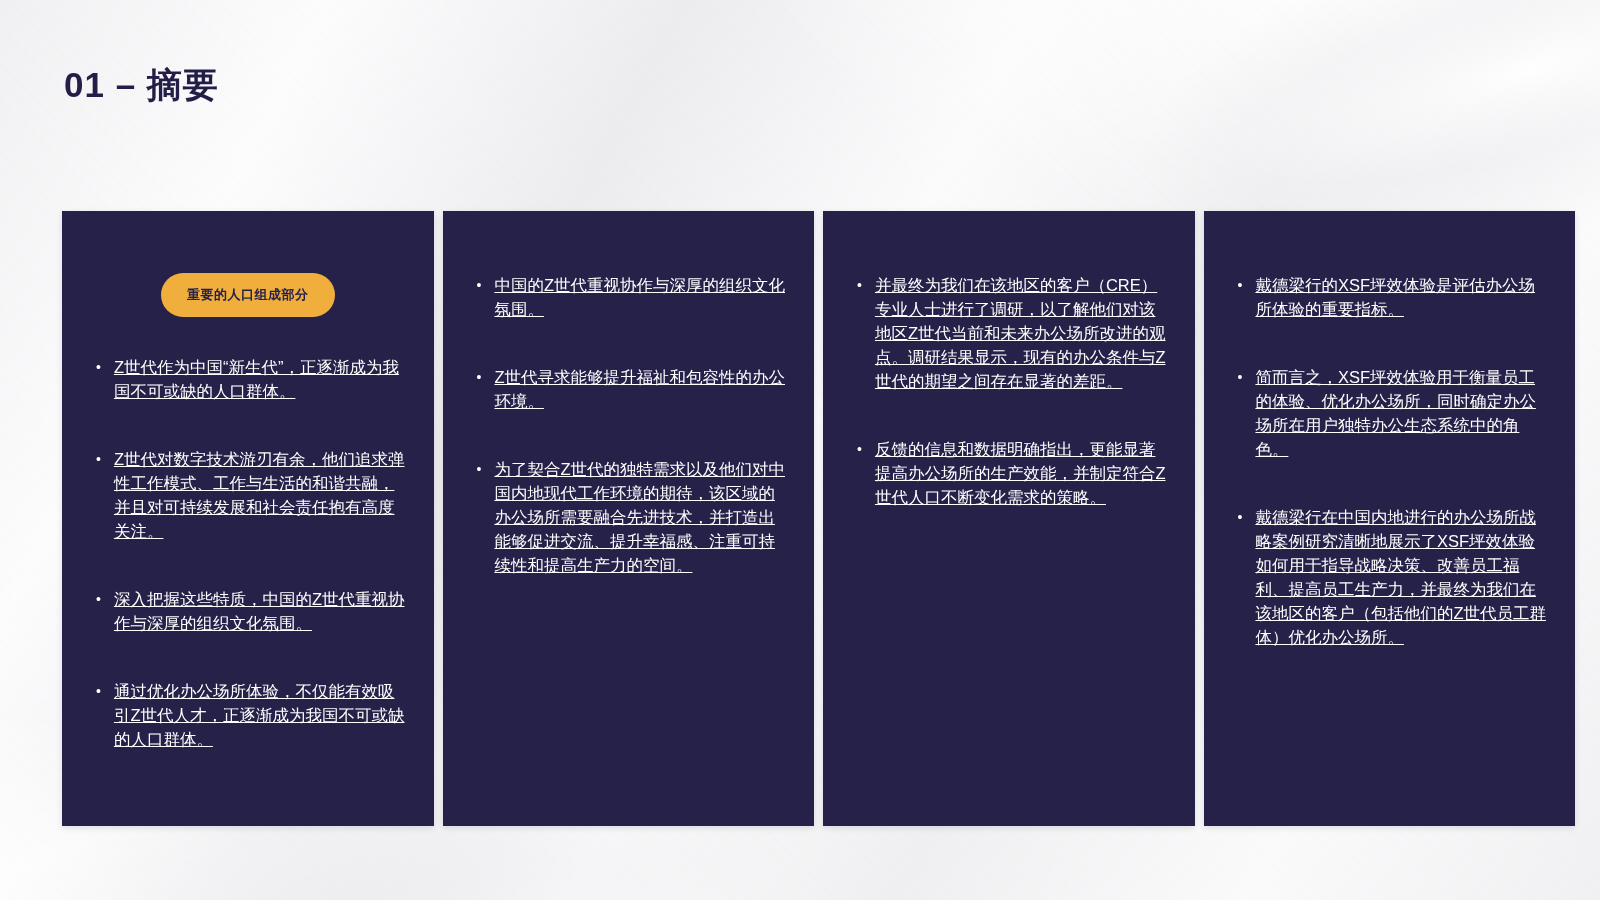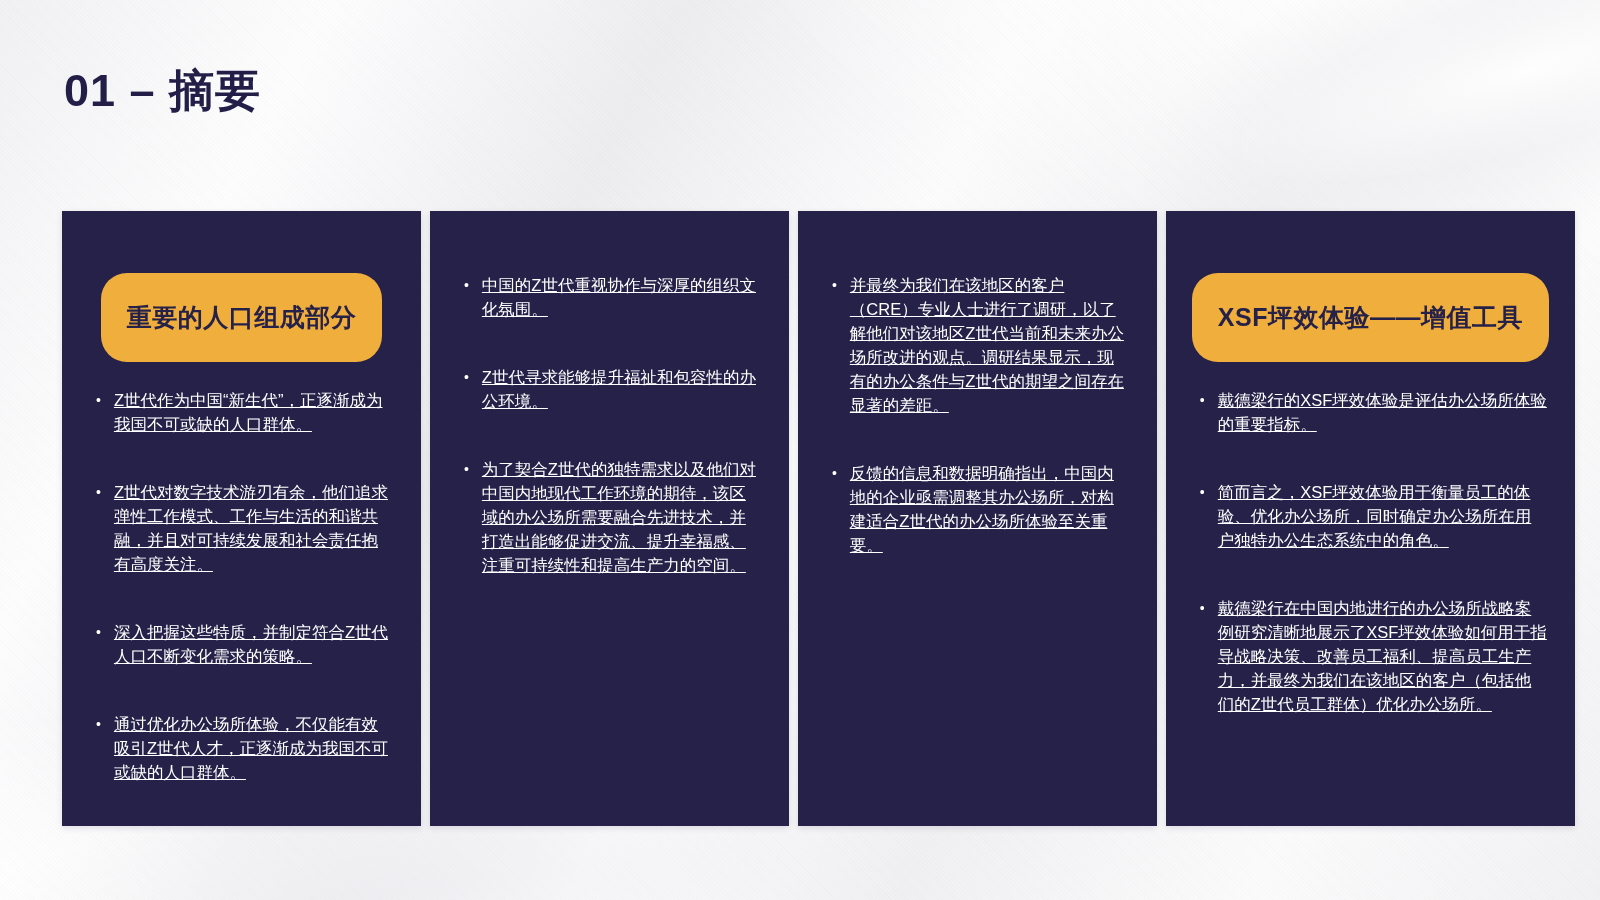--- a/index.html
+++ b/index.html
@@ -41,21 +41,21 @@
   .silk-fold.f3 {
     left: -260px; top: 700px; width: 1200px; height: 420px;
     background: radial-gradient(55% 42% at 50% 50%, rgba(226,226,231,0.5), rgba(226,226,231,0) 72%);
     transform: rotate(-10deg);
   }
   .page-title {
     position: absolute;
     left: 64px;
     top: 66px;
     margin: 0;
-    font-size: 45px;
+    font-size: 35px;
     line-height: 1.1;
     font-weight: 800;
     letter-spacing: 1px;
     color: var(--title-color, #221e47);
     text-align: right;
   }
   .cards {
     position: absolute;
     left: 62px;
     top: 211px;
@@ -71,26 +71,26 @@
     padding: 62px 26px 28px 26px;
     display: flex;
     flex-direction: column;
     box-shadow: 0 2px 6px rgba(30,27,70,0.12);
   }
   .pill {
     align-self: center;
     background: var(--pill-bg, #f0ae3c);
     color: var(--pill-text, #262149);
     border-radius: 26px;
-    padding: 28px 26px;
-    font-size: 25px;
+    padding: 13px 26px;
+    font-size: 13px;
     font-weight: 700;
     letter-spacing: 0.5px;
     white-space: nowrap;
-    margin-bottom: 26px;
+    margin-bottom: 38px;
   }
   .bullets {
     list-style: none;
     margin: 0;
     padding: 0 2px;
     color: var(--card-text, #ffffff);
   }
   .bullets li {
     display: flex;
     gap: 13px;
@@ -126,21 +126,21 @@
           <li>
             <span class="dot">•</span>
             <span class="bullet-text">Z世代作为中国“新生代”，正逐渐成为我国不可或缺的人口群体。</span>
           </li>
           <li>
             <span class="dot">•</span>
             <span class="bullet-text">Z世代对数字技术游刃有余，他们追求弹性工作模式、工作与生活的和谐共融，并且对可持续发展和社会责任抱有高度关注。</span>
           </li>
           <li>
             <span class="dot">•</span>
-            <span class="bullet-text">深入把握这些特质，并制定符合Z世代人口不断变化需求的策略。</span>
+            <span class="bullet-text">深入把握这些特质，中国的Z世代重视协作与深厚的组织文化氛围。</span>
           </li>
           <li>
             <span class="dot">•</span>
             <span class="bullet-text">通过优化办公场所体验，不仅能有效吸引Z世代人才，正逐渐成为我国不可或缺的人口群体。</span>
           </li>
         </ul>
   </section>
 
   <section class="card">
     <ul class="bullets">
@@ -160,29 +160,26 @@
   </section>
 
   <section class="card">
     <ul class="bullets">
           <li>
             <span class="dot">•</span>
             <span class="bullet-text">并最终为我们在该地区的客户（CRE）专业人士进行了调研，以了解他们对该地区Z世代当前和未来办公场所改进的观点。调研结果显示，现有的办公条件与Z世代的期望之间存在显著的差距。</span>
           </li>
           <li>
             <span class="dot">•</span>
-            <span class="bullet-text">反馈的信息和数据明确指出，中国内地的企业亟需调整其办公场所，对构建适合Z世代的办公场所体验至关重要。</span>
+            <span class="bullet-text">反馈的信息和数据明确指出，更能显著提高办公场所的生产效能，并制定符合Z世代人口不断变化需求的策略。</span>
           </li>
         </ul>
   </section>
 
   <section class="card">
-    <div class="pill">
-      <span class="pill-label">XSF坪效体验——增值工具</span>
-    </div>
     <ul class="bullets">
           <li>
             <span class="dot">•</span>
             <span class="bullet-text">戴德梁行的XSF坪效体验是评估办公场所体验的重要指标。</span>
           </li>
           <li>
             <span class="dot">•</span>
             <span class="bullet-text">简而言之，XSF坪效体验用于衡量员工的体验、优化办公场所，同时确定办公场所在用户独特办公生态系统中的角色。</span>
           </li>
           <li>

